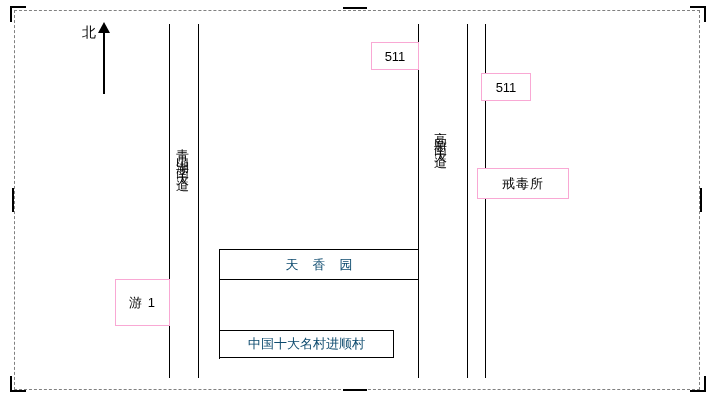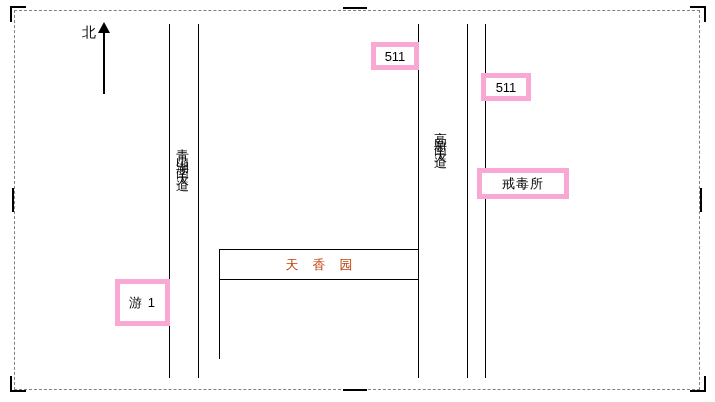--- a/index.html
+++ b/index.html
@@ -89,42 +89,42 @@
     position: absolute;
     left: 82px;
     top: 24px;
     font-size: 14px;
     color: #000000;
   }
 
   
   .box {
     position: absolute;
-    border: 5px solid #f9a8d4;
+    border: 1px solid #f9a8d4;
     background: #ffffff;
     box-sizing: border-box;
     display: flex;
     align-items: center;
     justify-content: center;
     font-size: 13px;
     color: #000000;
   }
   .box.wide-label {
     letter-spacing: 1px;
   }
   .band {
     position: absolute;
     border: 1px solid #000000;
     background: #ffffff;
     box-sizing: border-box;
     display: flex;
     align-items: center;
     justify-content: center;
     font-size: 13px;
-    color: #c2410c;
+    color: #0c4a6e;
   }
   .band.spaced {
     letter-spacing: 14px;
     text-indent: 14px;
   }
 </style>
 </head>
 <body>
 
 <div id="canvas">
@@ -149,20 +149,21 @@
   <div class="vline" style="left:418px; top:24px; height:354px;"></div>
   <div class="vline" style="left:467px; top:24px; height:354px;"></div>
   <div class="vtext" style="left:434px; top:36px; width:16px; height:200px;">高新南大道</div>
 
   <div class="vline" style="left:485px; top:24px; height:354px;"></div>
 
   <div class="band spaced" style="left:219px; top:249px; width:200px; height:31px;">天香园</div>
 
   <div class="vline" style="left:219px; top:249px; height:110px;"></div>
 
+  <div class="band" style="left:219px; top:330px; width:175px; height:28px;">中国十大名村进顺村</div>
 
   <div class="box" style="left:371px; top:42px; width:48px; height:28px;">511</div>
 
   <div class="box" style="left:481px; top:73px; width:50px; height:28px;">511</div>
 
   <div class="box wide-label" style="left:477px; top:168px; width:92px; height:31px;">戒毒所</div>
 
   <div class="box wide-label" style="left:115px; top:279px; width:55px; height:47px;">游 1</div>
 
 </div>

